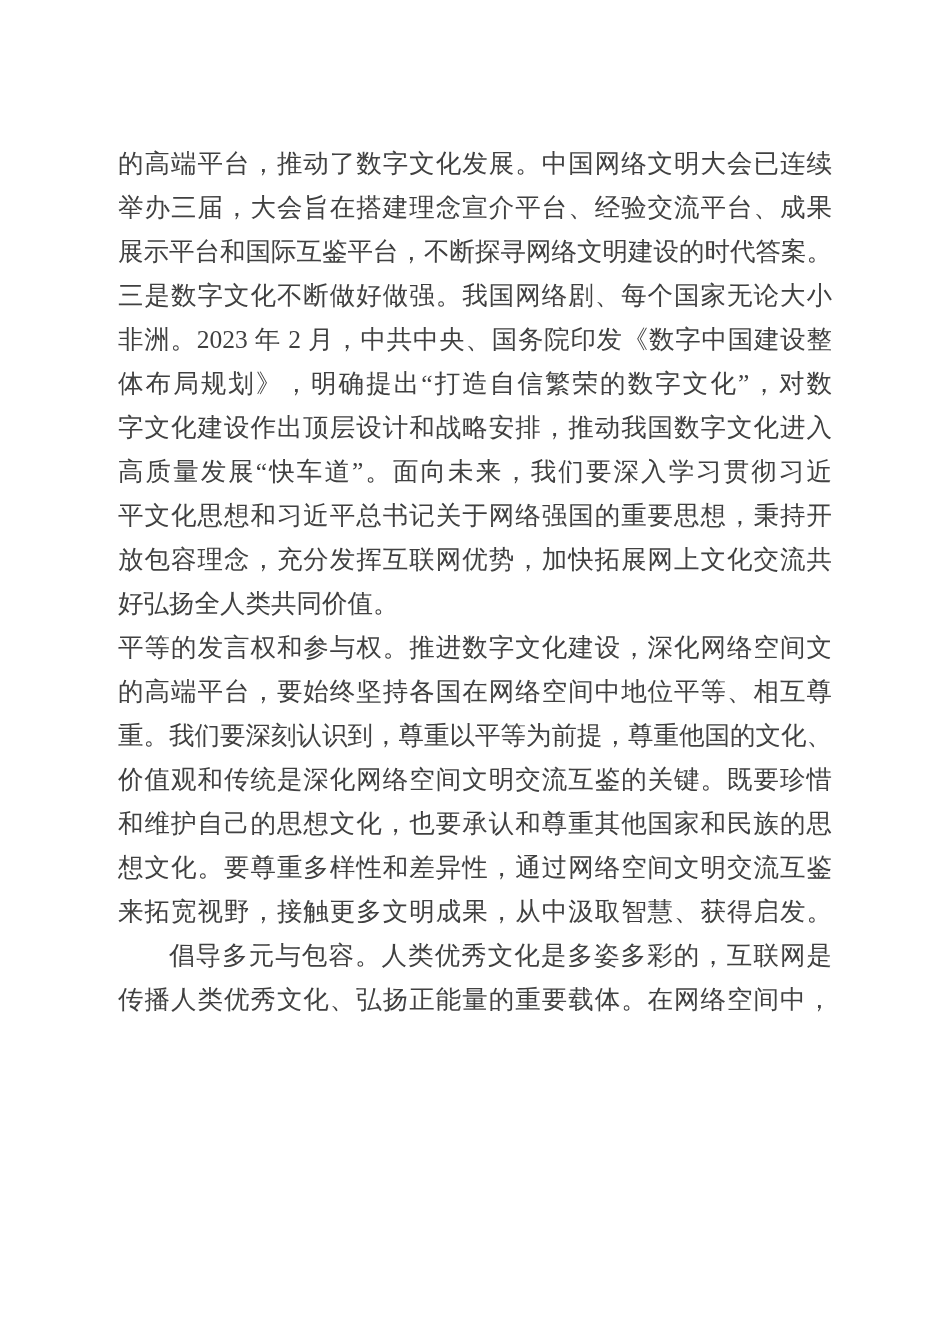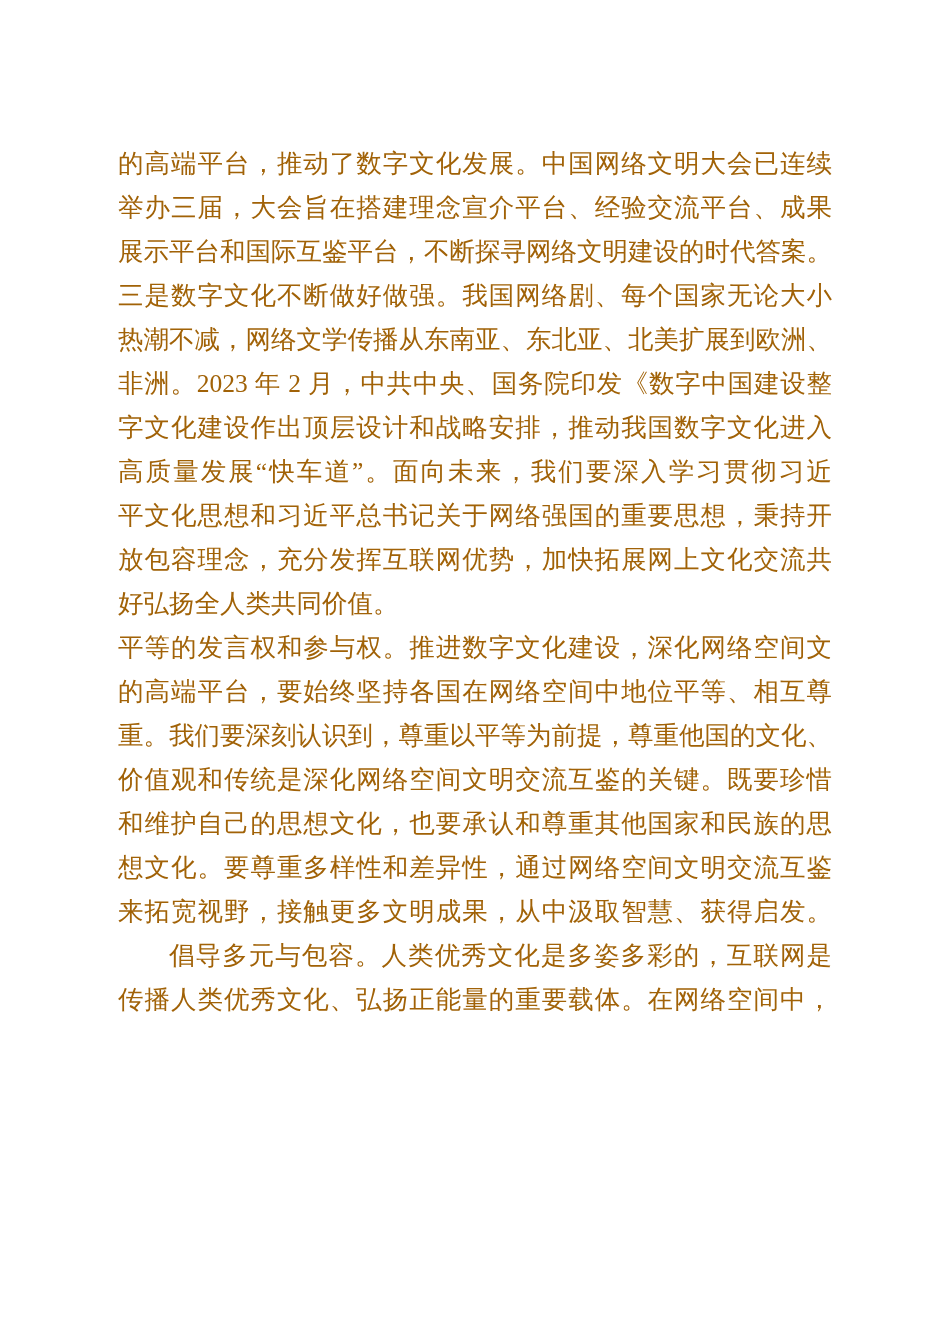--- a/index.html
+++ b/index.html
@@ -28,42 +28,42 @@
   }
   .text-line {
     font-size: 25.5px;
     line-height: 44px;
     height: 44px;
     white-space: nowrap;
     text-align: justify;
     text-align-last: justify;
     text-justify: inter-ideograph;
     letter-spacing: 0;
-    color: #a16207;
+    color: #404040;
   }
   .text-line.indent {
     text-indent: 2em;
   }
   .text-line.flush-left {
     text-align: left;
     text-align-last: left;
   }
 </style>
 </head>
 <body>
 
 <div class="page">
   <div class="document-body">
       <div class="paragraph">
         <div class="text-line">的高端平台，推动了数字文化发展。中国网络文明大会已连续</div>
         <div class="text-line">举办三届，大会旨在搭建理念宣介平台、经验交流平台、成果</div>
         <div class="text-line">展示平台和国际互鉴平台，不断探寻网络文明建设的时代答案。</div>
         <div class="text-line">三是数字文化不断做好做强。我国网络剧、每个国家无论大小</div>
-        <div class="text-line">热潮不减，网络文学传播从东南亚、东北亚、北美扩展到欧洲、</div>
         <div class="text-line">非洲。2023 年 2 月，中共中央、国务院印发《数字中国建设整</div>
+        <div class="text-line">体布局规划》，明确提出“打造自信繁荣的数字文化”，对数</div>
         <div class="text-line">字文化建设作出顶层设计和战略安排，推动我国数字文化进入</div>
         <div class="text-line">高质量发展“快车道”。面向未来，我们要深入学习贯彻习近</div>
         <div class="text-line">平文化思想和习近平总书记关于网络强国的重要思想，秉持开</div>
         <div class="text-line">放包容理念，充分发挥互联网优势，加快拓展网上文化交流共</div>
         <div class="text-line flush-left">好弘扬全人类共同价值。</div>
       </div>
       <div class="paragraph">
         <div class="text-line">平等的发言权和参与权。推进数字文化建设，深化网络空间文</div>
         <div class="text-line">的高端平台，要始终坚持各国在网络空间中地位平等、相互尊</div>
         <div class="text-line">重。我们要深刻认识到，尊重以平等为前提，尊重他国的文化、</div>

